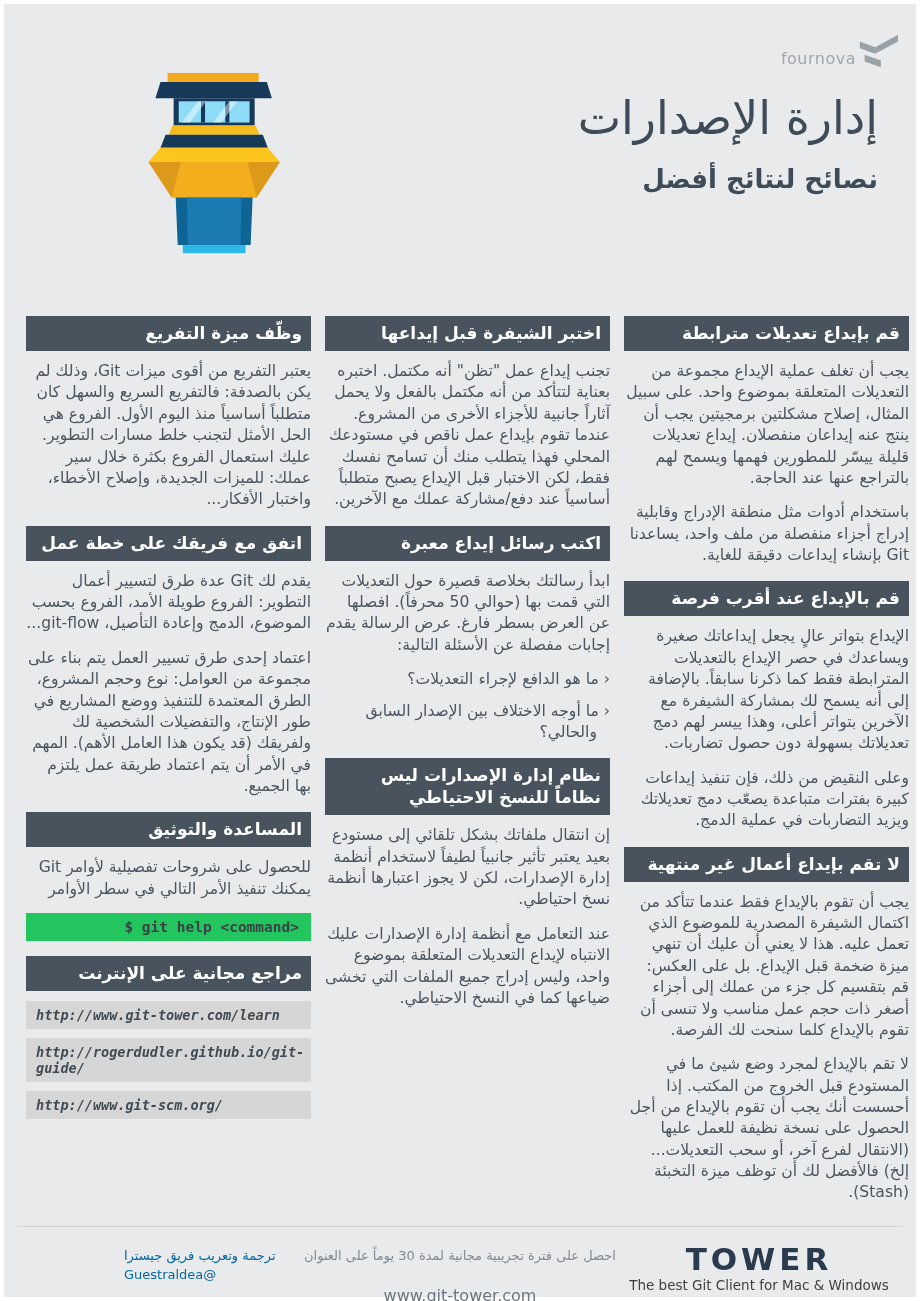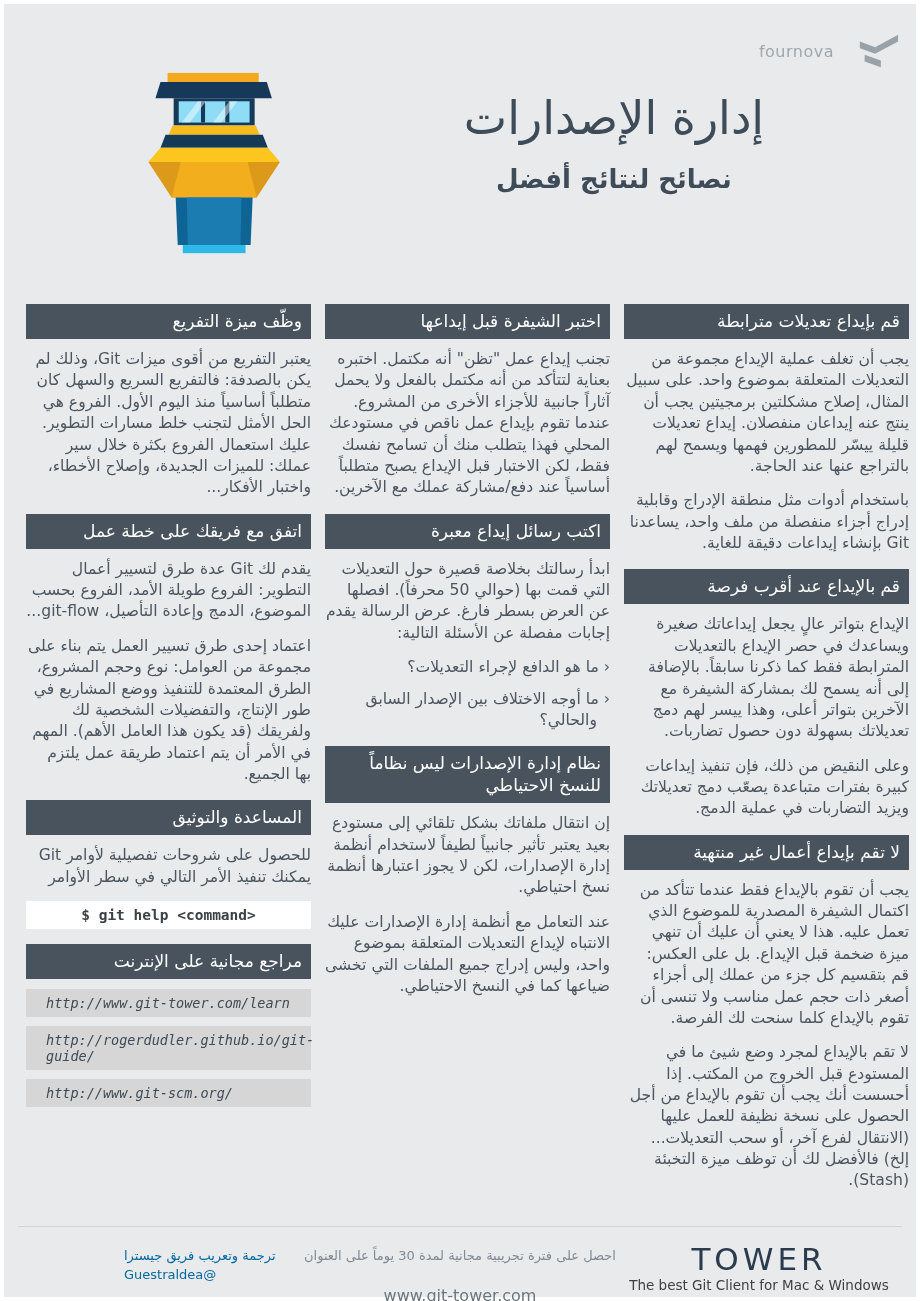--- a/index.html
+++ b/index.html
@@ -4,69 +4,69 @@
 <style>
   html,body{margin:0;padding:0;}
   body{
     width:920px;height:1301px;position:relative;background:#ffffff;
     font-family:"DejaVu Sans",sans-serif;color:#4b5560;
     overflow:hidden;
   }
   .page{position:absolute;left:4px;top:4px;right:4px;bottom:4px;background:#e9eaeb;}
 
   
-  .brand{position:absolute;top:30px;right:16px;display:flex;align-items:center;gap:22px;}
+  .brand{position:absolute;top:30px;right:16px;display:flex;align-items:flex-end;gap:0;}
   .brand-name{font-size:16px;color:#a0a7ad;letter-spacing:.5px;}
   .brand-icon{width:44px;height:34px;display:block;}
 
   .tower-illustration{position:absolute;left:116px;top:58px;width:162px;height:194px;}
 
-  .title-block{position:absolute;left:330px;top:86px;direction:rtl;text-align:center;width:560px;}
+  .title-block{position:absolute;left:314px;top:86px;direction:rtl;text-align:right;width:560px;}
   .title-block h1{margin:0;font-size:46px;font-weight:500;color:#3e4b58;letter-spacing:0;line-height:1.25;}
   .subtitle{margin-top:16px;font-size:26px;font-weight:bold;color:#3e4b58;}
 
   
   .columns{
     position:absolute;left:22px;top:300px;width:883px;
     direction:rtl;display:flex;gap:14px;align-items:flex-start;
   }
   .col{flex:1 1 0;min-width:0;}
   .section{margin-bottom:15px;}
   .sec-header{
-    margin:0 0 10px 0;background:#48535e;color:#ffffff;
-    font-size:17px;font-weight:normal;line-height:1.3;
+    margin:12px 0 10px 0;background:#48535e;color:#ffffff;
+    font-size:17px;font-weight:bold;line-height:1.3;
     padding:6px 9px 7px 9px;text-align:right;
   }
   .col p{margin:0 0 13px 0;font-size:15.6px;line-height:1.37;text-align:right;direction:rtl;color:#4b5560;}
   .bullet{padding-right:13px;text-indent:-13px;margin-bottom:10px !important;}
 
   .code-block{
-    background:#ffffff;color:#3c4146;font-family:"DejaVu Sans Mono",monospace;
-    font-size:14.5px;font-weight:bold;direction:ltr;text-align:center;
+    background:#22c55e;color:#3c4146;font-family:"DejaVu Sans Mono",monospace;
+    font-size:14.5px;font-weight:bold;direction:ltr;text-align:right;
     padding:6px 12px;margin:2px 0 14px 0;
   }
   .link-row{
     background:#d6d6d6;color:#3f4a54;font-family:"DejaVu Sans Mono",monospace;
-    font-size:13.5px;font-weight:normal;font-style:italic;direction:ltr;text-align:left;
-    padding:6px 20px;margin-bottom:9px;cursor:pointer;
+    font-size:13.5px;font-weight:bold;font-style:italic;direction:ltr;text-align:left;
+    padding:6px 10px;margin-bottom:9px;cursor:pointer;
   }
 
   
   .footer-divider{position:absolute;left:14px;right:14px;top:1222px;height:1px;background:#d2d3d4;}
   .footer-credit{
     position:absolute;left:120px;top:1243px;width:290px;text-align:left;
     direction:rtl;color:#0369a1;font-size:13px;line-height:1.45;
   }
   .footer-trial{
     position:absolute;left:50%;transform:translateX(-50%);top:1243px;width:330px;
     text-align:center;direction:rtl;color:#7f8a94;font-size:13px;line-height:1.4;
   }
   .footer-trial .trial-url{font-size:16px;color:#6b7680;direction:ltr;margin-top:20px;cursor:pointer;}
   .footer-tower{position:absolute;right:22px;top:1238px;width:270px;text-align:center;}
-  .tower-wordmark{font-size:31px;font-weight:normal;letter-spacing:4px;color:#2b3b4e;line-height:1.1;}
+  .tower-wordmark{font-size:31px;font-weight:bold;letter-spacing:4px;color:#2b3b4e;line-height:1.1;}
   .tower-tagline{font-size:13.5px;color:#404040;margin-top:1px;}
 </style>
 </head>
 <body>
 
 <div class="page">
 
   <div class="brand">
     <span class="brand-name">fournova</span>
     <svg class="brand-icon" viewBox="0 0 46 34">

